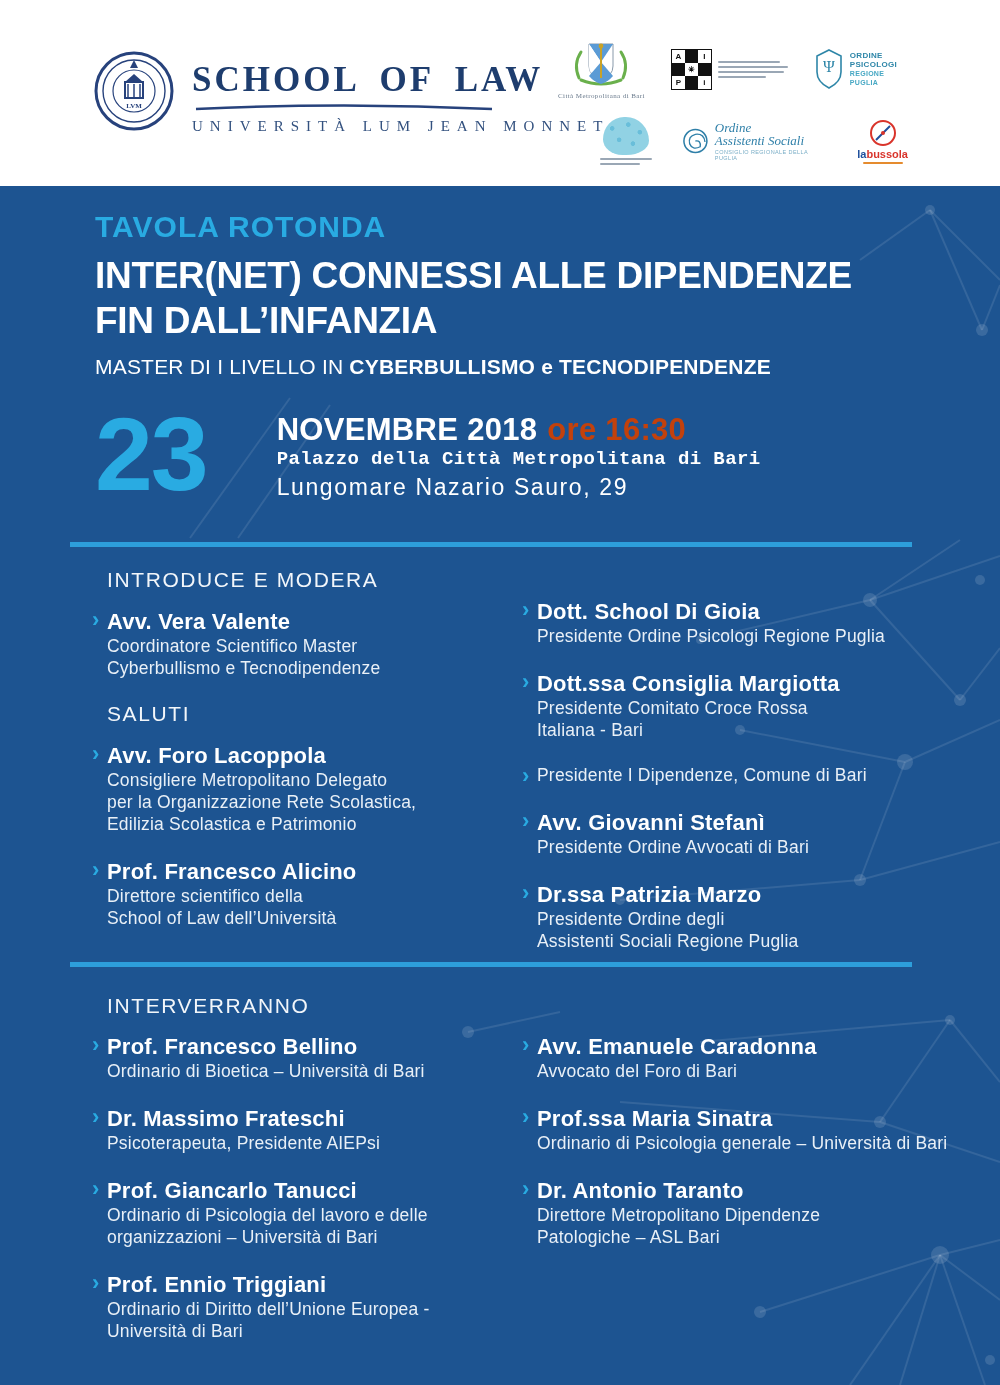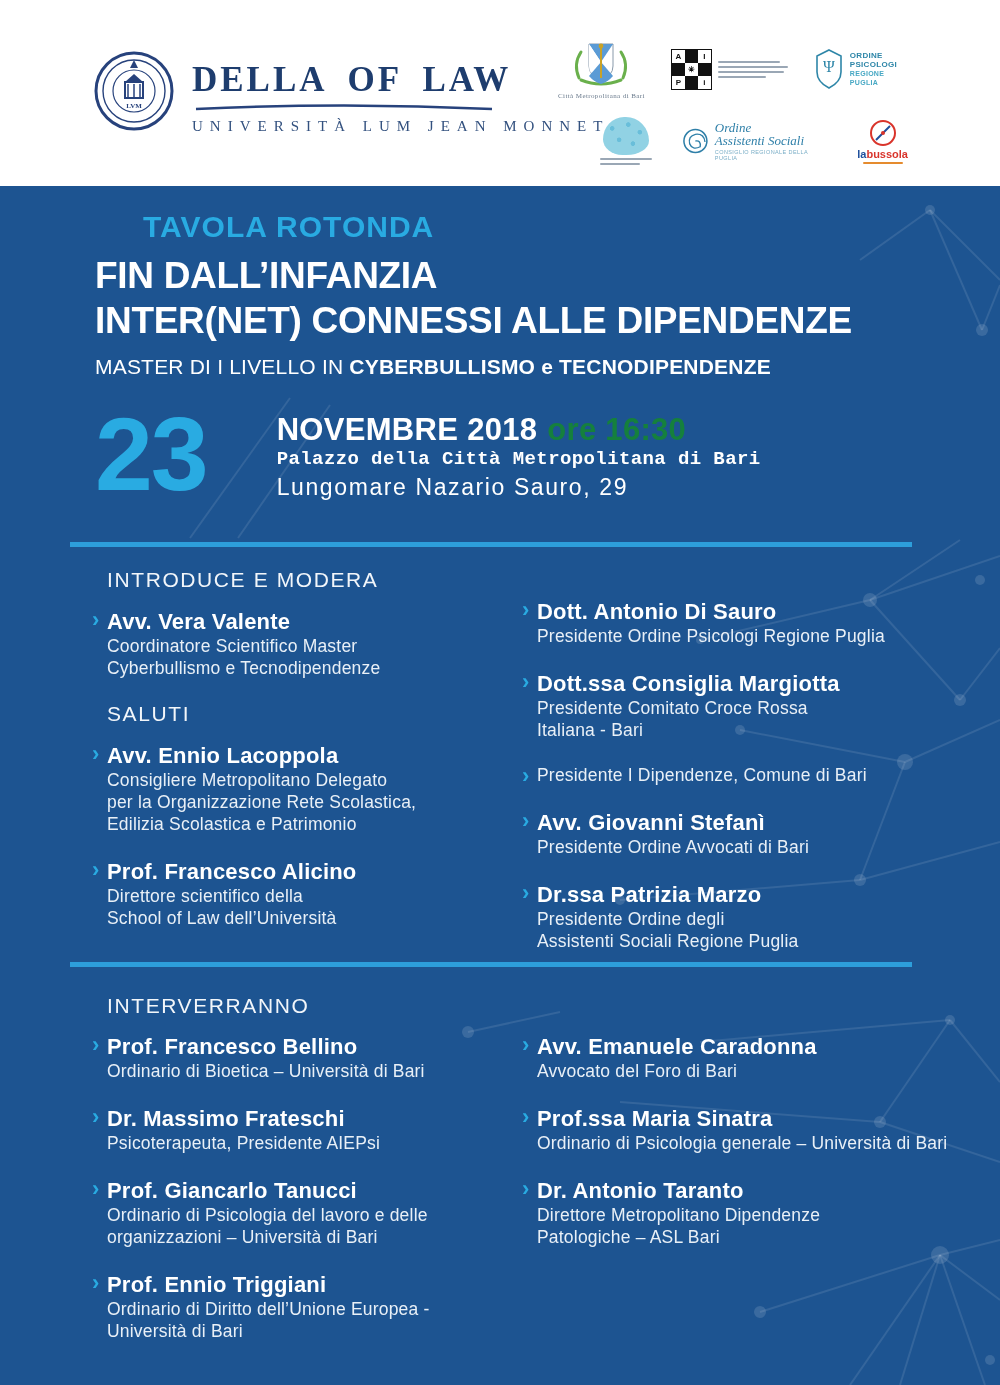--- a/index.html
+++ b/index.html
@@ -51,31 +51,31 @@
   .bussola-name{ font-size:11px; font-weight:bold; color:#1e4f9c; }
   .bussola-name b{ color:#d9342b; }
   .bussola-tag{ width:40px; height:2px; background:#e58b2e; margin-top:2px; border-radius:1px;}
 
   
   .blue{ position:absolute; top:186px; left:0; width:100%; height:1199px; background:#1d5491; z-index:1; }
   .net{ position:absolute; top:0; left:0; z-index:2; pointer-events:none; }
   .content{ position:absolute; z-index:4; color:#fff; }
 
   
-  .kicker{ font-size:30px; font-weight:600; color:#29abe2; letter-spacing:1px;margin-left:48px; }
+  .kicker{ font-size:30px; font-weight:600; color:#29abe2; letter-spacing:1px; }
   .big-title{ font-size:37px; font-weight:800; line-height:45px; letter-spacing:-.3px; margin-top:9px; color:#fff; }
   .master-line{ font-size:21px; font-weight:400; margin-top:12px; letter-spacing:.2px; }
   .master-line b{ font-weight:800; }
 
   
   .date-flex{ display:flex; align-items:flex-start; }
   .day{ font-size:104px; line-height:96px; font-weight:800; color:#29abe2; letter-spacing:-2px; }
   .date-details{ margin-left:30px; padding-top:6px; }
   .d1{ font-size:31px; font-weight:800; letter-spacing:.3px; }
-  .d1 .time{ color:#15803d; margin-left:10px; }
+  .d1 .time{ color:#c2410c; margin-left:10px; }
   .d2{ font-size:19px; font-weight:700; margin-top:0; letter-spacing:.4px;font-family:Liberation Mono, monospace; }
   .d3{ font-size:23px; font-weight:400; margin-top:4px; letter-spacing:1.6px; }
 
   .divider{ position:absolute; left:70px; width:842px; height:5px; background:#2d9edb; z-index:4; }
 
   
   .sec-heading{ font-size:21px; font-weight:500; letter-spacing:1.6px; color:#f2f6fa; padding-left:12px; }
   .entry{ position:relative; padding-left:12px; margin-bottom:23px; }
   .entry .arr{ position:absolute; left:-3px; top:1px; color:#29abe2; font-weight:800; font-size:22px; line-height:22px; }
   .entry .nm{ font-size:22px; font-weight:800; line-height:27px; letter-spacing:.2px; }
@@ -95,21 +95,21 @@
         <circle cx="42" cy="45" r="21" fill="none" stroke="#27427c" stroke-width="1.2"></circle>
         <rect x="33" y="36" width="18" height="16" fill="none" stroke="#27427c" stroke-width="2"></rect>
         <line x1="36" y1="38" x2="36" y2="52" stroke="#27427c" stroke-width="1.5"></line>
         <line x1="42" y1="38" x2="42" y2="52" stroke="#27427c" stroke-width="1.5"></line>
         <line x1="48" y1="38" x2="48" y2="52" stroke="#27427c" stroke-width="1.5"></line>
         <path d="M33 36 L42 28 L51 36 Z" fill="#27427c"></path>
         <path d="M38 22 l4 -8 l4 8 z" fill="#27427c"></path>
         <text x="42" y="62" font-size="7" fill="#27427c" text-anchor="middle" font-family="Liberation Serif, serif" font-weight="bold">LVM</text>
       </svg>
       <div class="lum-text">
-        <div class="lum-title">DELLA OF LAW</div>
+        <div class="lum-title">SCHOOL OF LAW</div>
         <svg class="lum-swoosh" width="300" height="8" viewBox="0 0 300 8">
           <path d="M2 5 Q150 -2 298 5" fill="none" stroke="#27427c" stroke-width="2.6"></path>
         </svg>
         <div class="lum-subtitle">UNIVERSITÀ LUM JEAN MONNET</div>
       </div>
     </div>
 
     <div class="partners">
       <div class="p-row p-row1">
         <div class="p-item">
@@ -267,22 +267,22 @@
         <circle cx="880" cy="1122" r="6"></circle>
       <circle cx="940" cy="1255" r="9"></circle>
         <circle cx="760" cy="1312" r="6"></circle>
         <circle cx="990" cy="1360" r="5"></circle>
     </g>
   </svg>
 
   <div class="content" style="left:95px; top:210px; width:830px;">
     <div class="kicker">TAVOLA ROTONDA</div>
     <div class="big-title">
+      <div>INTER(NET) CONNESSI ALLE DIPENDENZE</div>
       <div>FIN DALL’INFANZIA</div>
-      <div>INTER(NET) CONNESSI ALLE DIPENDENZE</div>
     </div>
     <div class="master-line">
       <span>MASTER DI I LIVELLO IN </span><b>CYBERBULLISMO e TECNODIPENDENZE</b>
     </div>
   </div>
 
   <div class="content date-flex" style="left:95px; top:406px;gap:40px;">
     <div class="day">23</div>
     <div class="date-details">
       <div class="d1">
@@ -302,38 +302,38 @@
       <span class="arr">›</span>
       <div class="nm">Avv. Vera Valente</div>
       <div class="rl">Coordinatore Scientifico Master</div>
       <div class="rl">Cyberbullismo e Tecnodipendenze</div>
     </div>
 
     <div class="sec-heading" style="margin-top:20px; margin-bottom:16px">SALUTI</div>
 
     <div class="entry">
       <span class="arr">›</span>
-      <div class="nm">Avv. Ennio Lacoppola</div>
+      <div class="nm">Avv. Foro Lacoppola</div>
       <div class="rl">Consigliere Metropolitano Delegato</div>
       <div class="rl">per la Organizzazione Rete Scolastica,</div>
       <div class="rl">Edilizia Scolastica e Patrimonio</div>
     </div>
 
     <div class="entry">
       <span class="arr">›</span>
       <div class="nm">Prof. Francesco Alicino</div>
       <div class="rl">Direttore scientifico della</div>
       <div class="rl">School of Law dell’Università</div>
     </div>
   </div>
 
   <div class="content col" style="left:525px; top:598px; width:460px;">
     <div class="entry">
       <span class="arr">›</span>
-      <div class="nm">Dott. Antonio Di Sauro</div>
+      <div class="nm">Dott. School Di Gioia</div>
       <div class="rl">Presidente Ordine Psicologi Regione Puglia</div>
     </div>
     <div class="entry">
       <span class="arr">›</span>
       <div class="nm">Dott.ssa Consiglia Margiotta</div>
       <div class="rl">Presidente Comitato Croce Rossa</div>
       <div class="rl">Italiana - Bari</div>
     </div>
     <div class="entry">
       <span class="arr">›</span>

